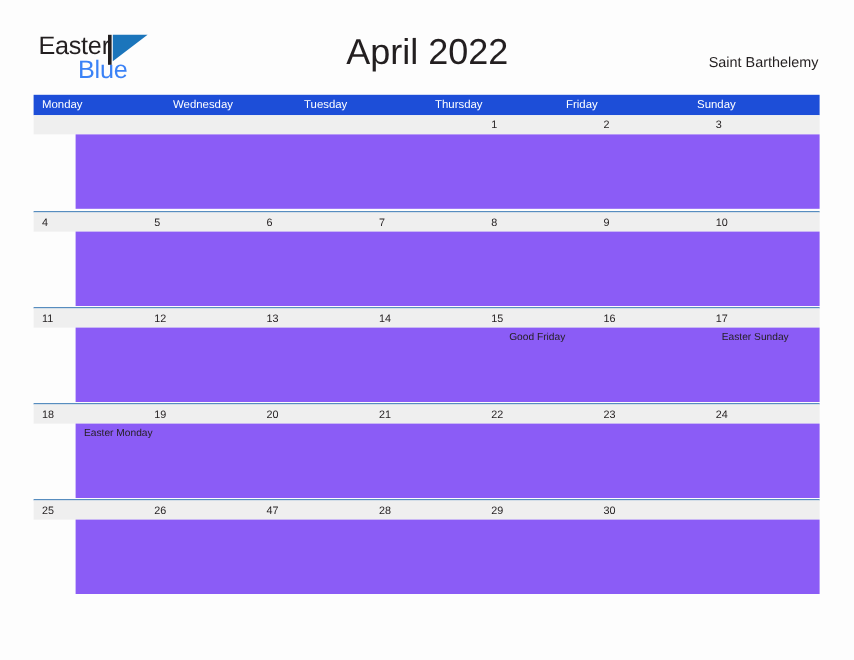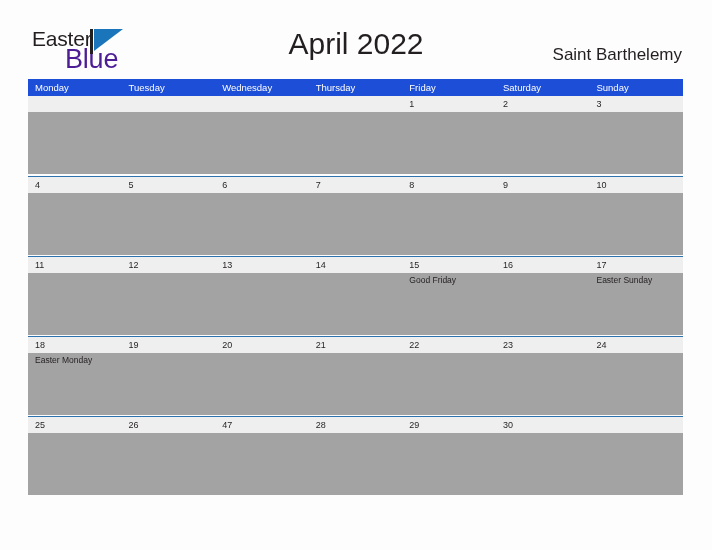--- a/index.html
+++ b/index.html
@@ -36,22 +36,22 @@
     font-size: 21px;
     color: #231f20;
     letter-spacing: -0.2px;
     line-height: 22px;
     white-space: nowrap;
   }
   .logo-blue {
     position: absolute;
     left: 33px;
     top: 20px;
-    font-size: 27px;
-    color: #4c1d95;
+    font-size: 21px;
+    color: #3b82f6;
     letter-spacing: -0.2px;
     line-height: 22px;
     white-space: nowrap;
   }
   .logo-mark {
     position: absolute;
     left: 58px;
     top: 1px;
     width: 33px;
     height: 25px;
@@ -83,21 +83,21 @@
     font-size: 30px;
     color: #231f20;
     font-weight: normal;
     letter-spacing: 0px;
   }
 
   .region-title {
     position: absolute;
     right: 30px;
     top: 45px;
-    font-size: 17px;
+    font-size: 12px;
     color: #231f20;
     white-space: nowrap;
   }
 
   
   .calendar {
     position: absolute;
     left: 28px;
     top: 79px;
     width: 655px;
@@ -138,21 +138,22 @@
     box-sizing: border-box;
     padding-left: 7px;
     font-size: 9px;
     line-height: 16px;
     color: #231f20;
   }
 
   .event-strip {
     display: flex;
     height: 62px;
-    background: #a3a3a3;
+    background: #8b5cf6;
+    margin-left: 35px;
   }
   .event-strip .cell-body {
     flex: 1 1 0;
     box-sizing: border-box;
     padding-left: 7px;
     padding-top: 2px;
   }
   .event {
     font-size: 8.5px;
     line-height: 11px;
@@ -177,25 +178,24 @@
   <div class="month-title">April 2022</div>
 
   <div class="region-title">Saint Barthelemy</div>
 
 </div>
 
 <div class="calendar">
 
   <div class="weekday-row">
     <div class="weekday">Monday</div>
+    <div class="weekday">Wednesday</div>
     <div class="weekday">Tuesday</div>
-    <div class="weekday">Wednesday</div>
     <div class="weekday">Thursday</div>
     <div class="weekday">Friday</div>
-    <div class="weekday">Saturday</div>
     <div class="weekday">Sunday</div>
   </div>
 
   <div class="week-row first">
     <div class="day-strip">
       <div class="cell-head"></div>
       <div class="cell-head"></div>
       <div class="cell-head"></div>
       <div class="cell-head"></div>
       <div class="cell-head">1</div>

